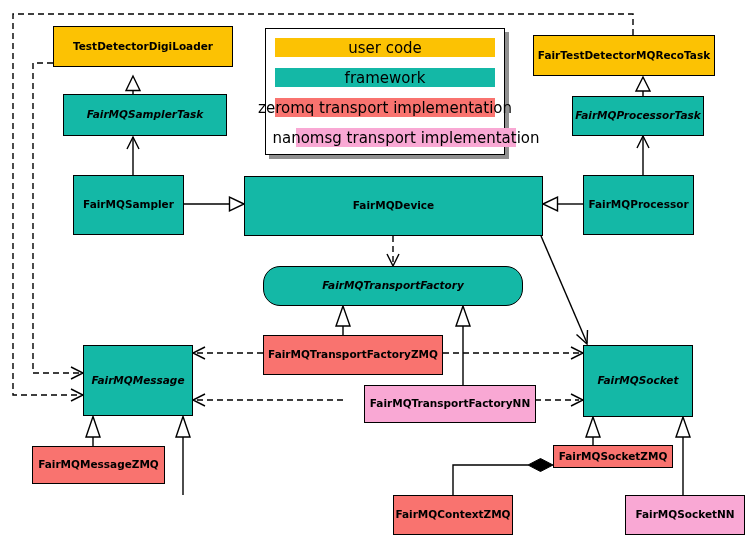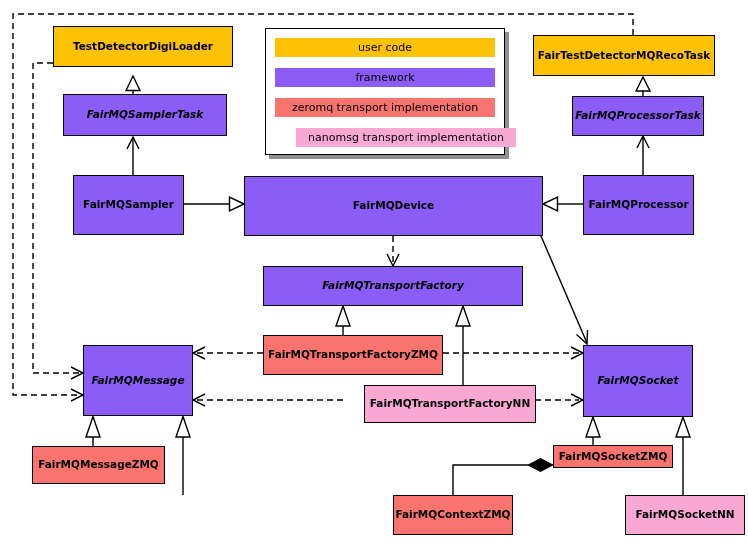--- a/index.html
+++ b/index.html
@@ -9,52 +9,52 @@
   }
   #wires{position:absolute;left:0;top:0;width:748px;height:549px;}
   .node{
     position:absolute;box-sizing:border-box;border:1.5px solid #000;
     display:flex;align-items:center;justify-content:center;
     font-weight:bold;font-size:10.5px;color:#000;text-align:center;
     white-space:nowrap;line-height:1.1;z-index:2;
   }
   .abstract{font-style:italic;}
   .c-user{background:#FCC203;}
-  .c-frame{background:#8b5cf6;}
+  .c-frame{background:#14b8a6;}
   .c-zmq{background:#F9736F;}
   .c-nn{background:#f9a8d4;margin-left:21px;}
   
   .n-digiLoader{left:53px;top:26px;width:180px;height:41px;}
   .n-recoTask{left:533px;top:35px;width:182px;height:41px;}
   .n-samplerTask{left:63px;top:94px;width:164px;height:42px;}
   .n-processorTask{left:572px;top:96px;width:132px;height:40px;}
   .n-sampler{left:73px;top:175px;width:111px;height:60px;}
   .n-device{left:244px;top:176px;width:299px;height:60px;}
   .n-processor{left:583px;top:175px;width:111px;height:60px;}
-  .n-transportFactory{left:263px;top:266px;width:260px;height:40px;}
+  .n-transportFactory{left:263px;top:266px;width:260px;height:40px;border-radius:17px;}
   .n-transportFactoryZMQ{left:263px;top:335px;width:180px;height:40px;}
   .n-transportFactoryNN{left:343px;top:385px;width:172px;height:38px;}
   .n-message{left:83px;top:345px;width:110px;height:71px;}
   .n-socket{left:583px;top:345px;width:110px;height:72px;text-align:right;}
   .n-messageZMQ{left:32px;top:446px;width:133px;height:38px;}
   .n-messageNN{left:103px;top:495px;width:125px;height:39px;}
   .n-socketZMQ{left:553px;top:445px;width:120px;height:23px;}
   .n-socketNN{left:604px;top:495px;width:120px;height:40px;}
   .n-contextZMQ{left:393px;top:495px;width:120px;height:40px;}
   
   .legend{
     position:absolute;left:265px;top:28px;width:240px;height:127px;
     box-sizing:border-box;border:1.5px solid #000;background:#fff;
     box-shadow:4px 4px 0 #909090;z-index:2;
     padding:9px 9px 0 9px;
   }
   .legend-item{
     width:220px;height:19px;margin-bottom:11px;
     display:flex;align-items:center;justify-content:center;
-    font-size:11px;color:#000;white-space:nowrap;
+    font-size:15px;color:#000;white-space:nowrap;
   }
   svg line,svg polyline{stroke:#000;stroke-width:1.4;fill:none;}
   svg .dash{stroke-dasharray:6 4;}
   svg polygon.tri{fill:#fff;stroke:#000;stroke-width:1.4;}
   svg polygon.dia{fill:#000;stroke:#000;stroke-width:1;}
 </style>
 </head>
 <body>
 
 <div id="canvas">

